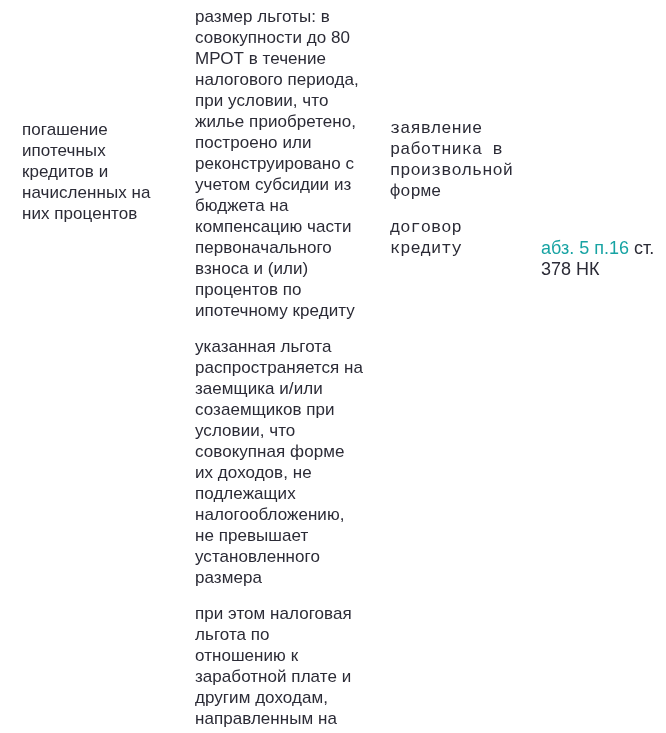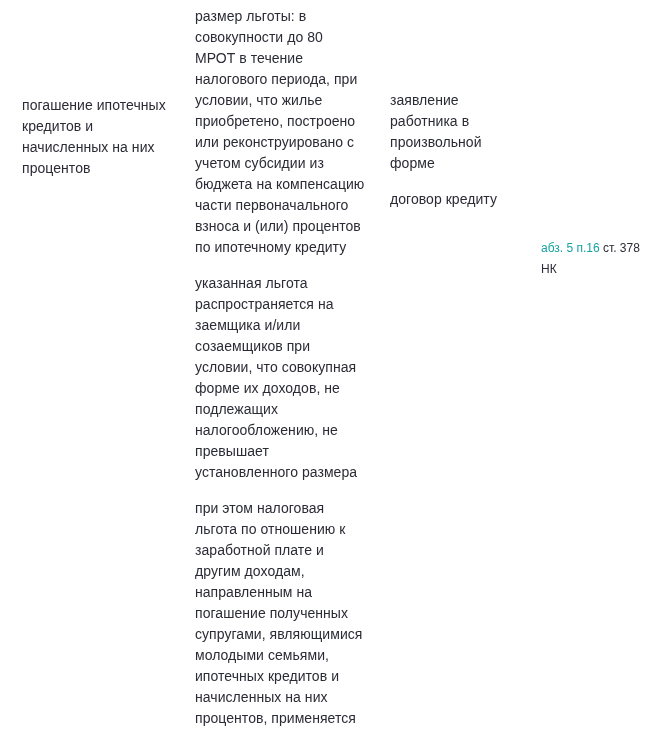--- a/index.html
+++ b/index.html
@@ -52,43 +52,43 @@
     box-sizing: border-box;
   }
 
   .cell-subject .cell-inner { padding-left: 22px; padding-right: 10px; }
   .cell-amount  .cell-inner { padding-left: 14px; padding-right: 12px; }
   .cell-docs    .cell-inner { padding-left: 13px; padding-right: 8px; }
   .cell-norm    .cell-inner { padding-left: 14px; padding-right: 8px; }
 
   p.para {
     margin: 0 0 15px 0;
-    font-size: 14px;
+    font-size: 17px;
     line-height: 21px;
     color: #2b2b36;
     letter-spacing: 0.05px;
   }
   p.para:last-child { margin-bottom: 0; }
 
   .norm-ref {
-    font-size: 12px;
+    font-size: 18px;
     line-height: 21px;
     margin: 0 0 15px 0;
     color: #2b2b36;
   }
   .norm-ref:last-child { margin-bottom: 0; }
   .norm-link {
     color: #17a3a3;
   }
   .norm-tail { color: #2b2b36; }
 
   
-  .row-mortgage .cell-subject .cell-inner { padding-top: 95px; }
+  .row-mortgage .cell-subject .cell-inner { padding-top: 119px; }
   .row-mortgage .cell-amount  .cell-inner { padding-top: 6px; padding-bottom: 18px; }
-  .row-mortgage .cell-docs    .cell-inner { padding-top: 90px; }
+  .row-mortgage .cell-docs    .cell-inner { padding-top: 118px; font-family: Liberation Mono, monospace; }
   .row-mortgage .cell-norm    .cell-inner { padding-top: 238px; }
 
   .row-mortgage  td { height: 505px; }
 </style>
 </head>
 <body>
 
 <div class="table-wrap">
   <table class="benefits-table">
     <colgroup>

